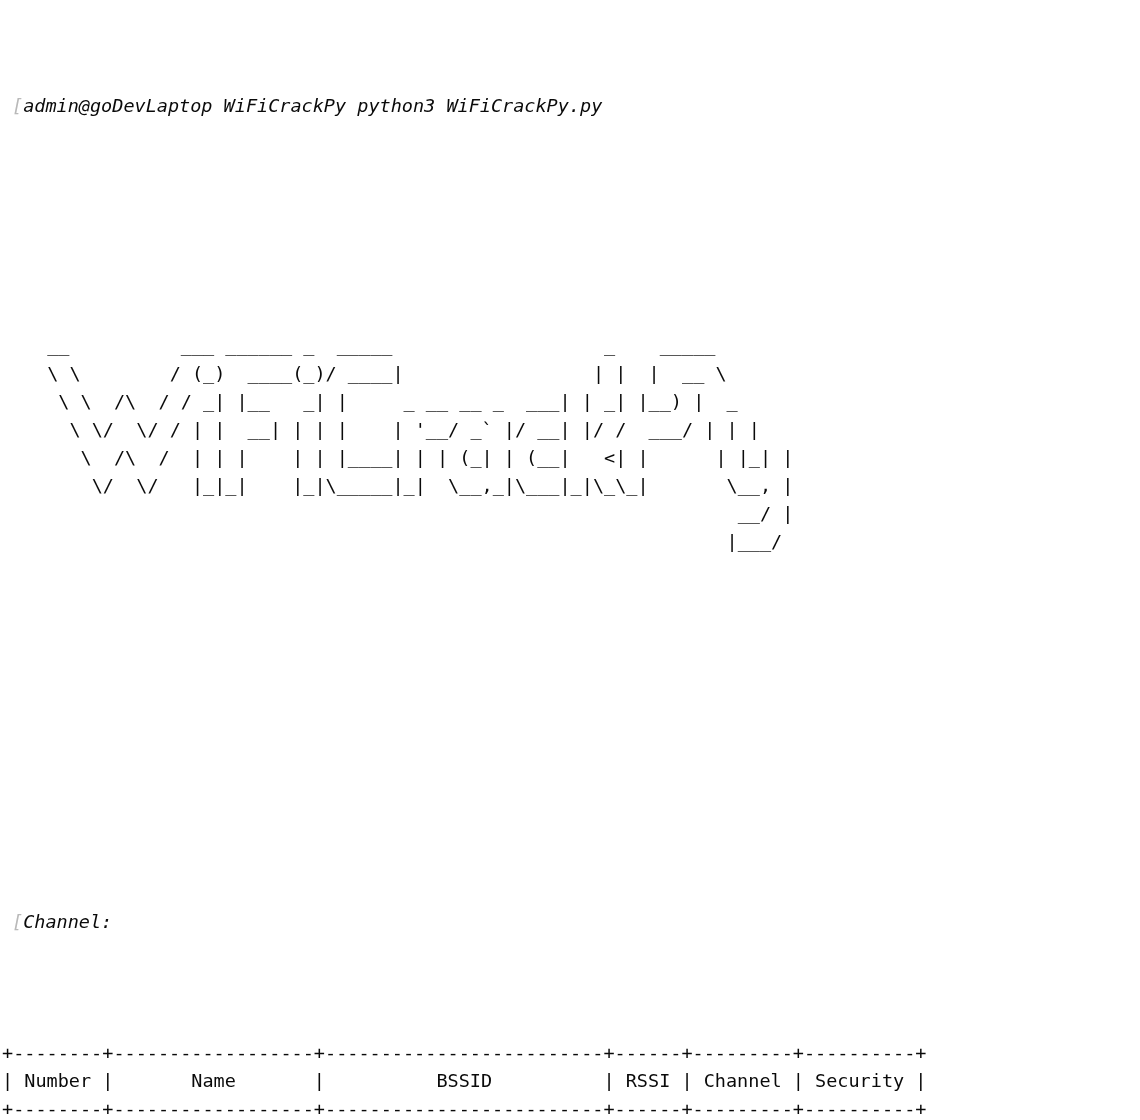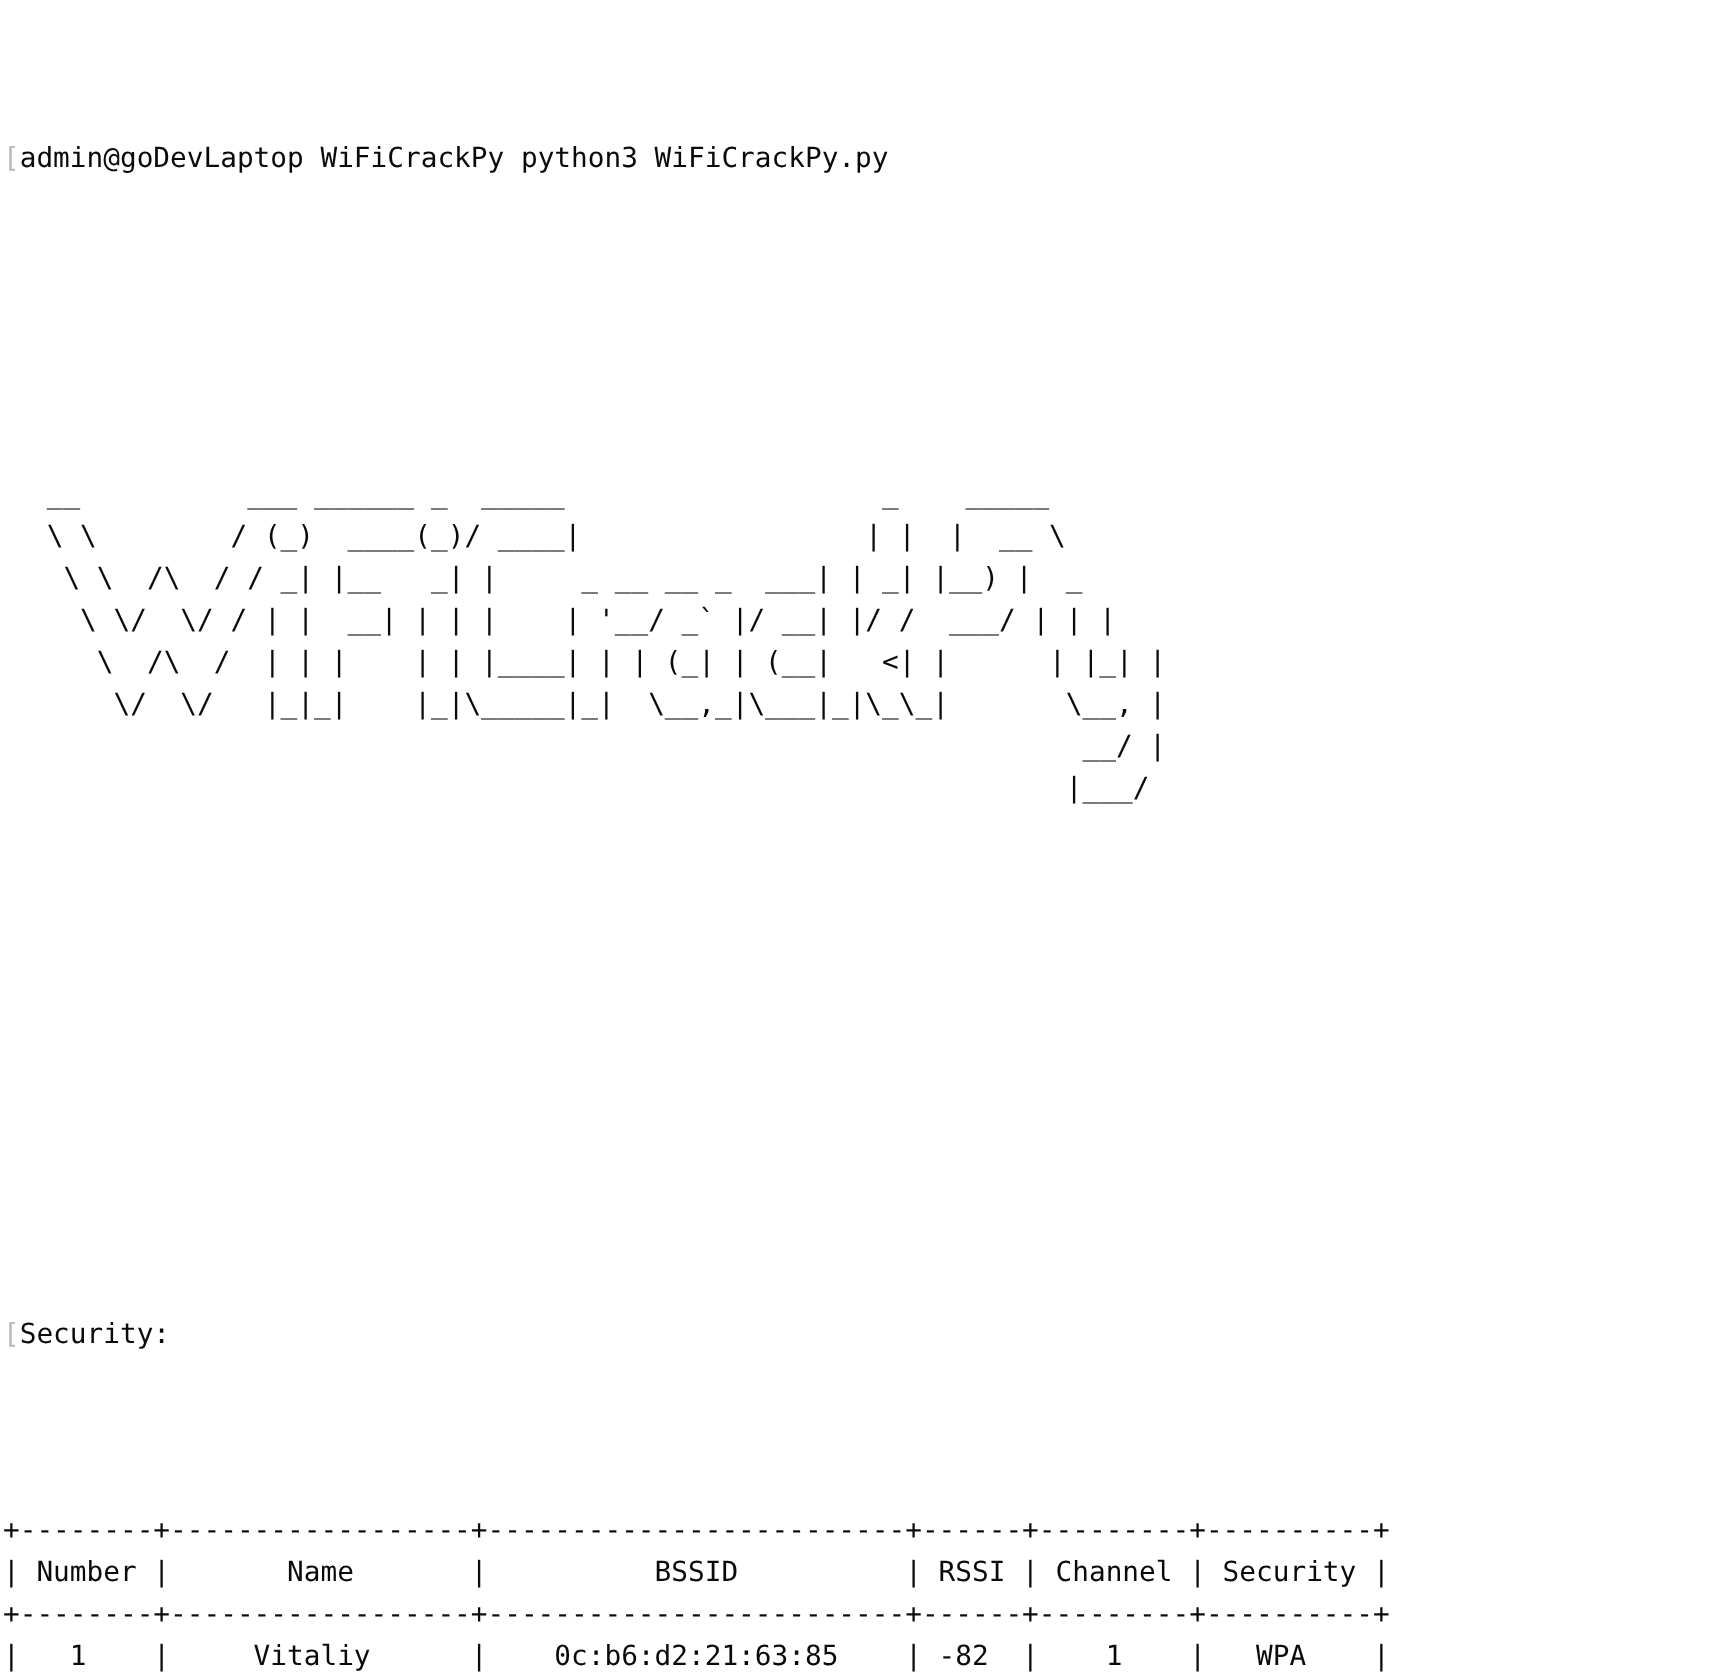--- a/index.html
+++ b/index.html
@@ -17,29 +17,30 @@
     line-height: 28px;
     color: #0a0a0a;
     -webkit-font-smoothing: antialiased;
   }
   #terminal {
     padding: 8px 0 0 0;
     white-space: pre;
   }
   .line {
     white-space: pre;
-    padding-left: 2px;
+    padding-left: 12px;
     letter-spacing: 0px;
     min-height: 28px;
+    font-style: italic;
   }
   .banner {
     white-space: pre;
     padding-left: 20px;
     line-height: 28px;
-    margin: 0;
+    margin: 16px;
     font-family: "DejaVu Sans Mono", "Liberation Mono", monospace;
     font-size: 18.5px;
     color: #0a0a0a;
   }
   .blank { height: 28px; }
   .table-block {
     white-space: pre;
     padding-left: 2px;
     line-height: 28px;
   }
@@ -63,21 +64,21 @@
     \  /\  /  | | |    | | |____| | | (_| | (__|   &lt;| |      | |_| |        
      \/  \/   |_|_|    |_|\_____|_|  \__,_|\___|_|\_\_|       \__, |       
                                                                __/ |       
                                                               |___/        </pre>
 
   <div class="blank"></div>
 
 
   <div class="blank"></div>
 
-  <div class="line"><span class="prompt-bracket">[</span><span>Security:</span></div>
+  <div class="line"><span class="prompt-bracket">[</span><span>Channel:</span></div>
 
   <pre class="table-block" id="networksTable">+--------+------------------+-------------------------+------+---------+----------+
 | Number |       Name       |          BSSID          | RSSI | Channel | Security |
 +--------+------------------+-------------------------+------+---------+----------+
 |   1    |     Vitaliy      |    0c:b6:d2:21:63:85    | -82  |    1    |   WPA    |
 |   2    |   RT-WiFi_D778   |    20:e8:82:f4:d7:78    | -87  |   11    |   WPA    |
 |   3    |     ASUS_88      |    10:7b:44:e1:e6:88    | -89  |   13    |   RSN    |
 |   4    |    bulldozer     |    c0:25:e9:30:6e:54    | -87  |    3    |   RSN    |
 |   5    |      BYAKA       |    cc:2d:e0:04:53:0b    | -83  |    7    |   WPA    |
 |   6    | Keenetic-2884-5G |    58:8b:f3:6b:62:f6    | -87  |   52    |   RSN    |

